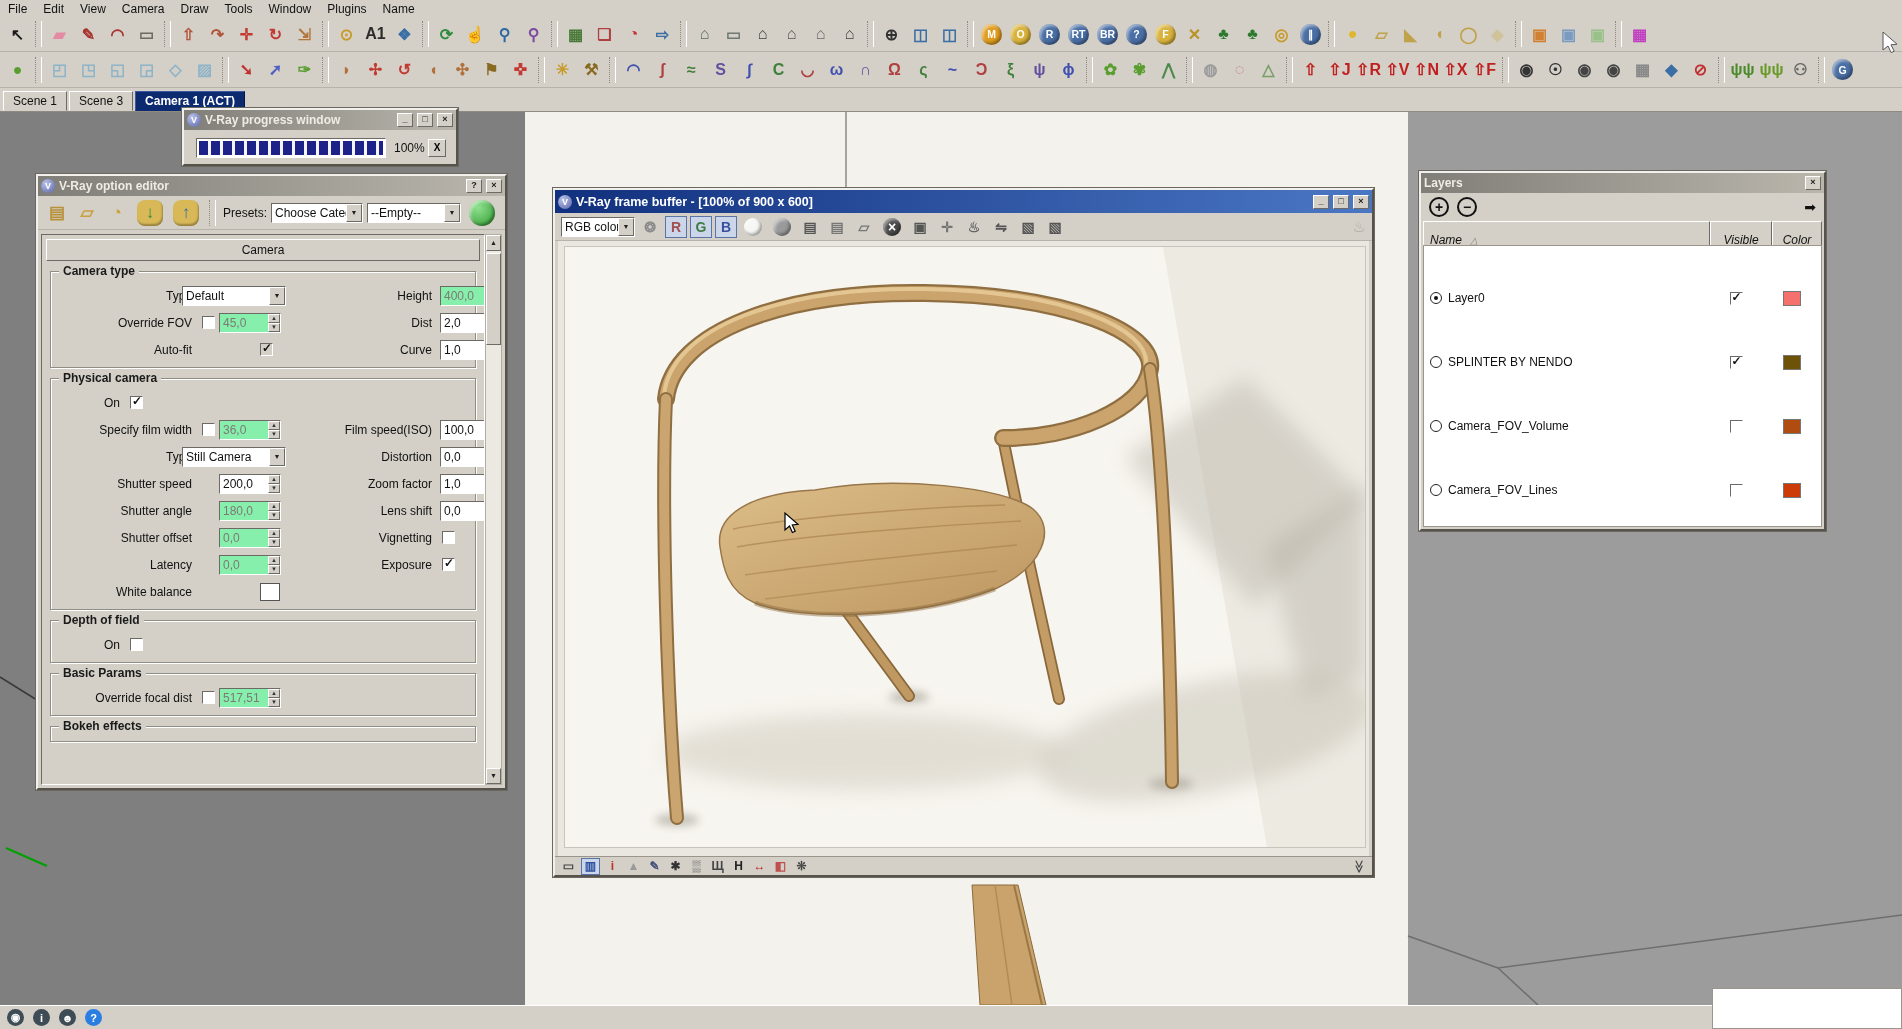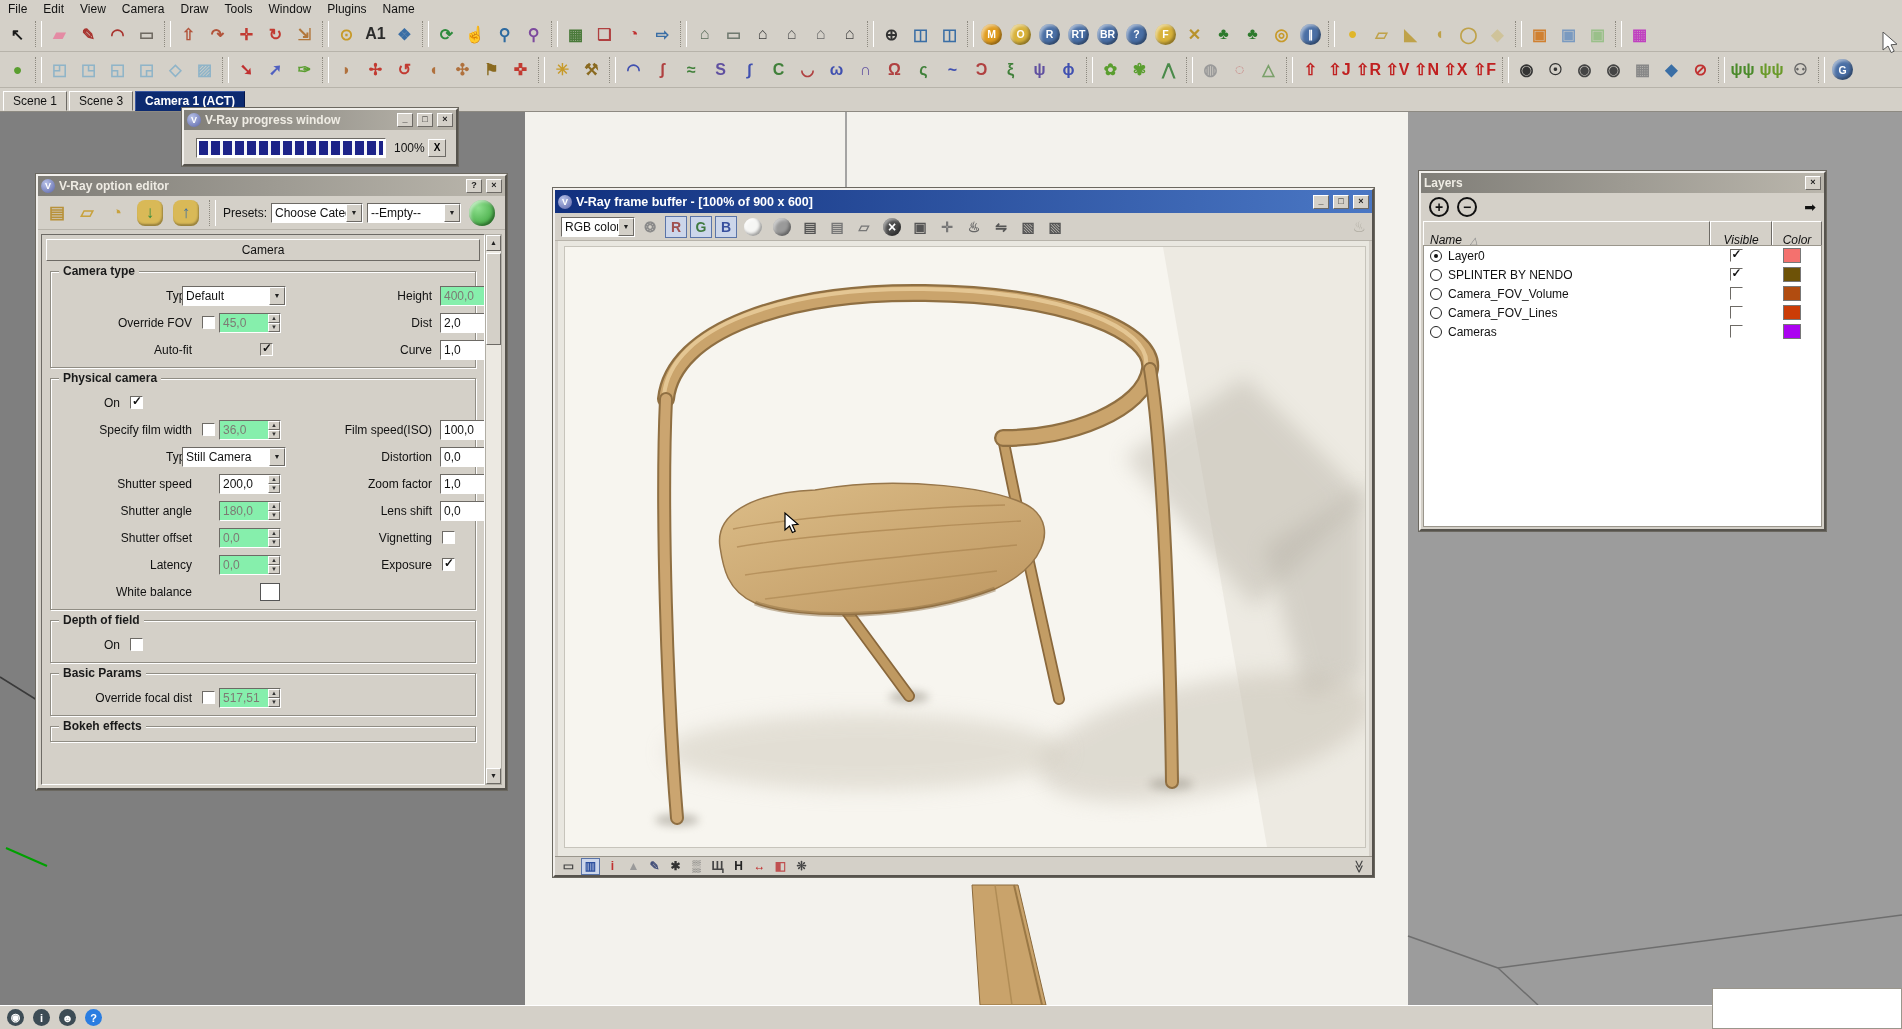--- a/index.html
+++ b/index.html
@@ -97,21 +97,21 @@
   #layers-win{left:1419px;top:171px;width:407px;height:360px;z-index:6;}
   #layers-tools{height:28px;display:flex;align-items:center;gap:8px;padding:0 8px;}
   .round-btn{width:20px;height:20px;border-radius:50%;border:2px solid #111;color:#111;font-size:14px;font-weight:bold;display:flex;align-items:center;justify-content:center;background:#d4d0c8;line-height:1;}
   #layers-detail{margin-left:auto;font-size:14px;color:#111;}
   #layers-head{height:38px;display:flex;padding:0 2px;font-style:italic;}
   .lh-cell{background:#d4d0c8;border:1px solid;border-color:#fff #6d6a65 #6d6a65 #fff;font-size:12px;color:#111;display:flex;align-items:center;padding:0 6px;gap:8px;}
   .lh-name{flex:1;}
   .lh-vis{width:62px;justify-content:center;}
   .lh-col{width:50px;justify-content:center;}
   #layers-body{position:absolute;left:2px;right:2px;top:72px;bottom:2px;background:#fff;border:1px solid #9a968c;overflow:hidden;}
-  .lrow{display:flex;align-items:center;height:19px;padding:0 4px;}
+  .lrow{display:flex;align-items:center;height:19px;padding:12px 4px;margin-top:40px;}
   .radio{width:12px;height:12px;border-radius:50%;border:1px solid #222;background:#fff;position:relative;margin:0 6px 0 2px;flex:0 0 auto;}
   .radio.on::after{content:"";position:absolute;left:3px;top:3px;width:4px;height:4px;border-radius:50%;background:#111;}
   .lname{flex:1;font-size:12px;color:#111;}
   .lvis{width:62px;display:flex;justify-content:center;}
   .lvis .cb{margin-left:0;}
   .lcolor{width:50px;display:flex;justify-content:center;}
   .lswatch{width:18px;height:15px;border:1px solid #777;}
 
   
   #statusbar{position:absolute;left:0;top:1005px;width:1902px;height:24px;background:#d4d0c8;border-top:1px solid #fff;display:flex;align-items:center;gap:9px;padding-left:7px;}

